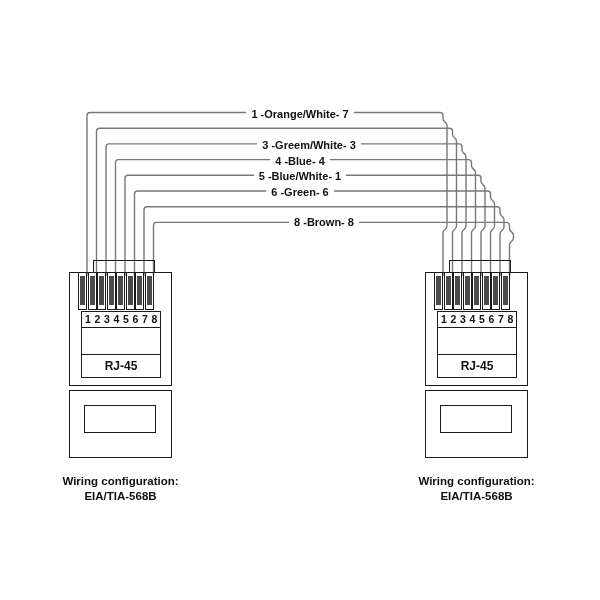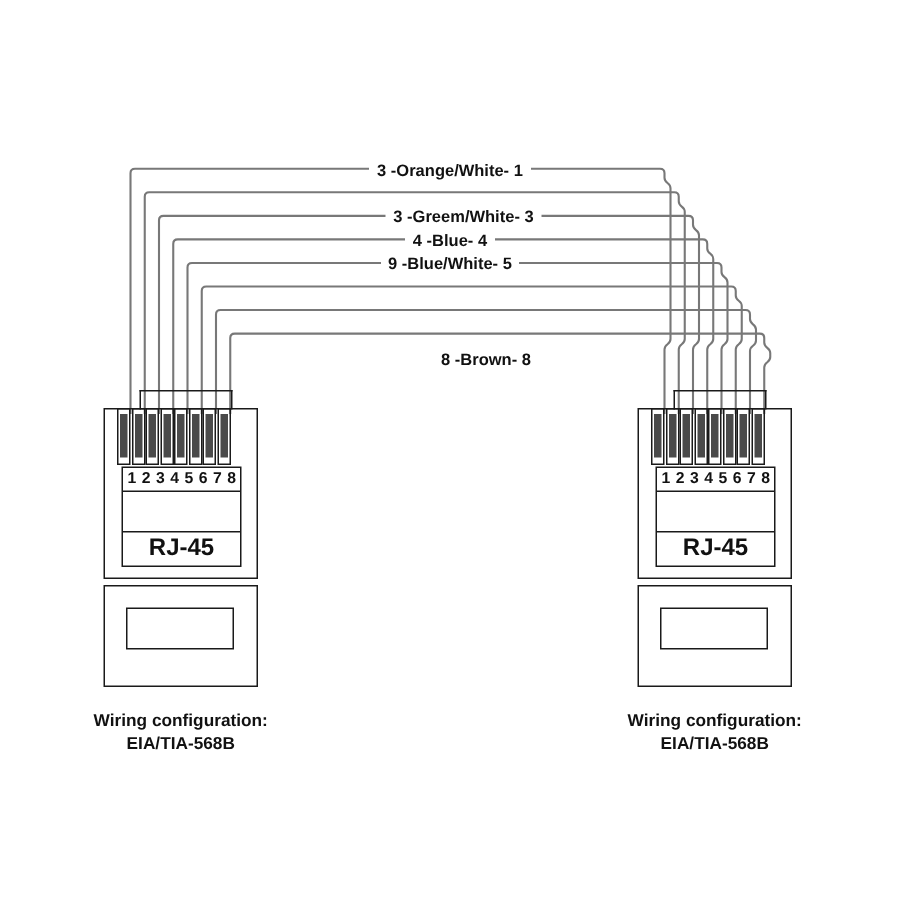--- a/index.html
+++ b/index.html
@@ -104,21 +104,21 @@
   .num-7 { left: 57.5px; } .num-8 { left: 67px; }
   .mid-box {
     height: 27px;
     border-bottom: 1.5px solid var(--outline, #1a1a1a);
   }
   .rj-label {
     height: 21px;
     display: flex;
     align-items: center;
     justify-content: center;
-    font-size: 16px;
+    font-size: 12px;
     font-weight: bold;
   }
   .boot {
     position: absolute;
     left: 0; top: 132px;
     width: 103px; height: 68px;
     border: 1.5px solid var(--outline, #1a1a1a);
   }
   .boot-inner {
     position: absolute;
@@ -134,21 +134,21 @@
     width: 176px;
     text-align: center;
     font-size: 11.5px;
     font-weight: bold;
     line-height: 15px;
     white-space: nowrap;
   }
   .lbl-1 { top: 105.5px; } .lbl-2 { top: 121.2px; }
   .lbl-3 { top: 136.9px; padding-left: 18px; } .lbl-4 { top: 152.6px; }
   .lbl-5 { top: 168.3px; } .lbl-6 { top: 184.0px; }
-  .lbl-7 { top: 199.7px; } .lbl-8 { top: 232px; padding-left: 48px; }
+  .lbl-7 { top: 199.7px; } .lbl-8 { top: 214px; padding-left: 48px; }
 </style>
 </head>
 <body>
 
 <div class="canvas">
 
   <svg class="wires" width="600" height="600" viewBox="0 0 600 600">
     <path d="M 87 276 V 115.5 Q 87 112.5 90 112.5 H 300"></path>
     <path d="M 96.5 276 V 131.2 Q 96.5 128.2 99.5 128.2 H 300"></path>
     <path d="M 106 276 V 146.9 Q 106 143.9 109 143.9 H 300"></path>
@@ -160,24 +160,25 @@
     <path d="M 300 112.5 H 440 Q 443 112.5 443 115.5 V 118.5 C 443 122.5 447 121.5 447 125.5 V 226 C 447 230 443 229 443 233 V 276"></path>
     <path d="M 300 128.2 H 449.5 Q 452.5 128.2 452.5 131.2 V 134.2 C 452.5 138.2 456.5 137.2 456.5 141.2 V 226 C 456.5 230 452.5 229 452.5 233 V 276"></path>
     <path d="M 300 143.9 H 459 Q 462 143.9 462 146.9 V 149.9 C 462 153.9 466 152.9 466 156.9 V 226 C 466 230 462 229 462 233 V 276"></path>
     <path d="M 300 159.6 H 468.5 Q 471.5 159.6 471.5 162.6 V 165.6 C 471.5 169.6 475.5 168.6 475.5 172.6 V 226 C 475.5 230 471.5 229 471.5 233 V 276"></path>
     <path d="M 300 175.3 H 478 Q 481 175.3 481 178.3 V 181.3 C 481 185.3 485 184.3 485 188.3 V 226 C 485 230 481 229 481 233 V 276"></path>
     <path d="M 300 191 H 487.5 Q 490.5 191 490.5 194 V 197 C 490.5 201 494.5 200 494.5 204 V 226 C 494.5 230 490.5 229 490.5 233 V 276"></path>
     <path d="M 300 206.7 H 497 Q 500 206.7 500 209.7 V 212.7 C 500 216.7 504 215.7 504 219.7 V 227 C 504 231 500 230 500 234 V 276"></path>
     <path d="M 300 222.4 H 506.5 Q 509.5 222.4 509.5 225.4 V 228.4 C 509.5 232.4 513.5 231.4 513.5 235.4 V 238 C 513.5 242 509.5 241 509.5 245 V 276"></path>
   </svg>
 
-  <div class="wire-label-row lbl-1"><span>3 -Orange/White- 1</span></div>
+  <div class="wire-label-row lbl-1"><span>1 -Orange/White- 7</span></div>
   <div class="wire-label-row lbl-3"><span>3 -Greem/White- 3</span></div>
   <div class="wire-label-row lbl-4"><span>4 -Blue- 4</span></div>
-  <div class="wire-label-row lbl-5"><span>9 -Blue/White- 5</span></div>
+  <div class="wire-label-row lbl-5"><span>5 -Blue/White- 1</span></div>
+  <div class="wire-label-row lbl-6"><span>6 -Green- 6</span></div>
   <div class="wire-label-row lbl-8"><span>8 -Brown- 8</span></div>
 
   <div class="connector left">
     <div class="notch"></div>
     <div class="body"></div>
     <div class="pin-slot slot-1">
         <div class="pin-contact"></div>
       </div>
     <div class="pin-slot slot-2">
         <div class="pin-contact"></div>

